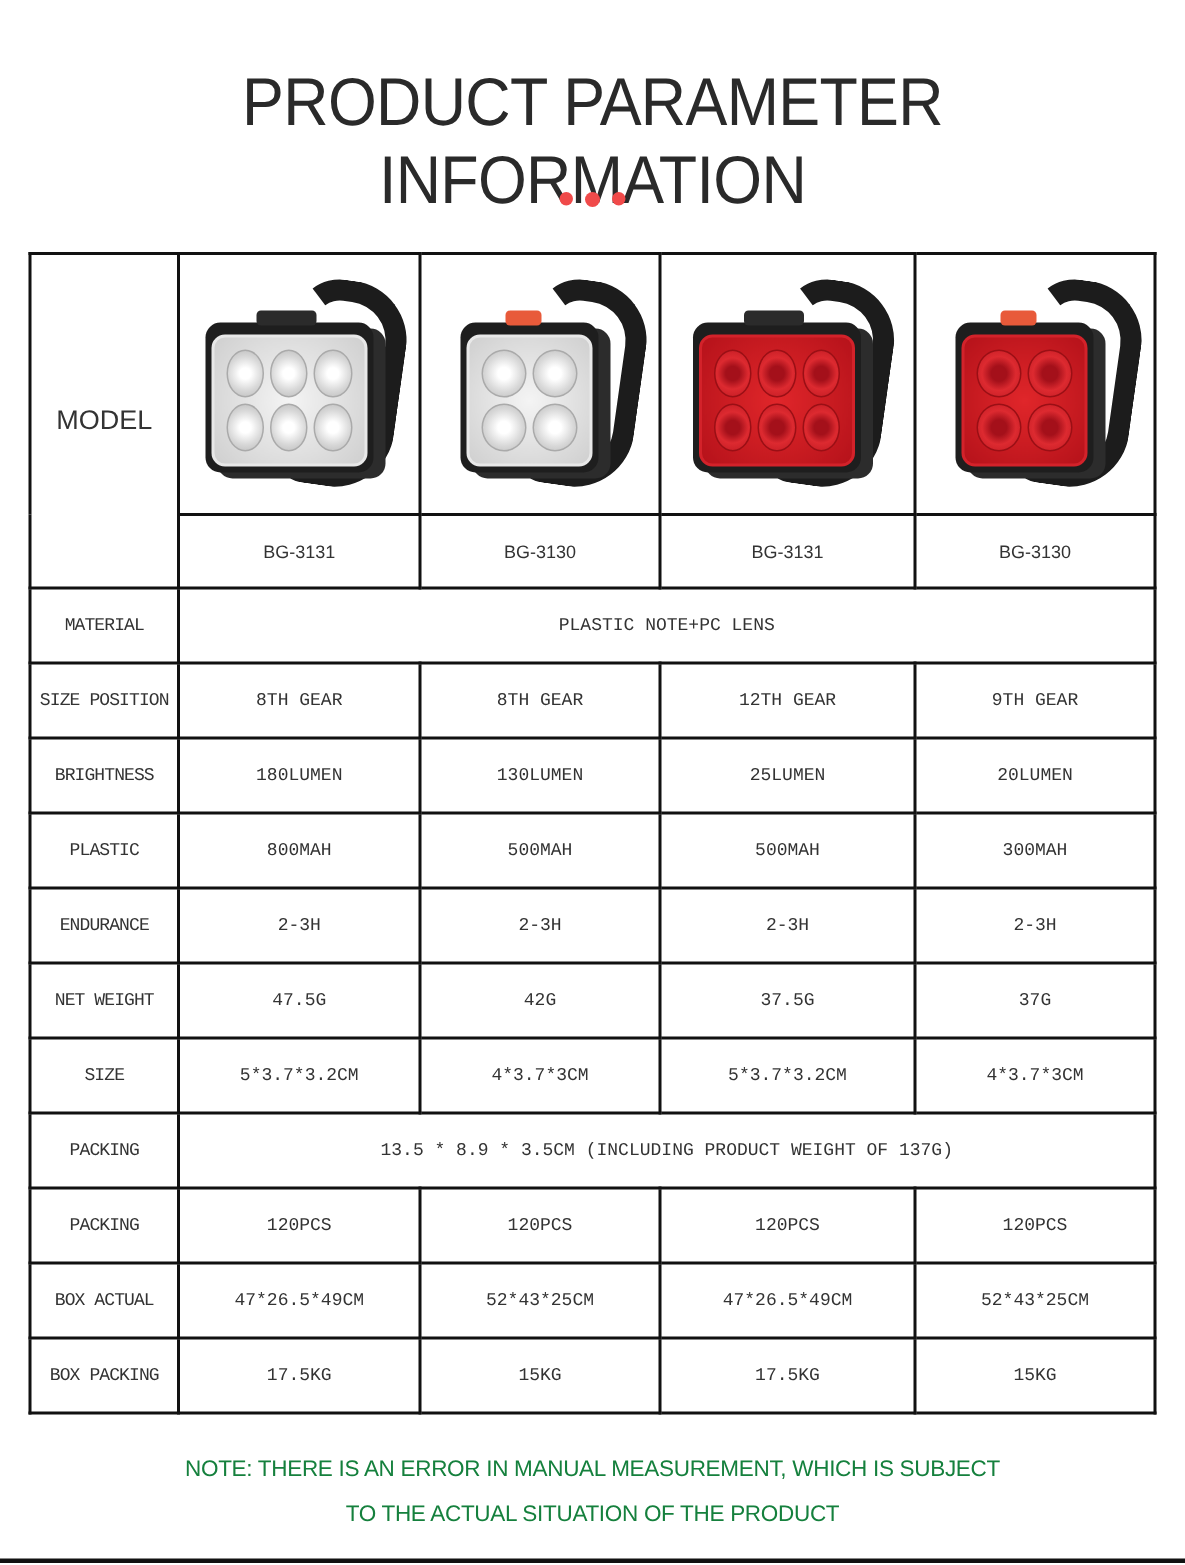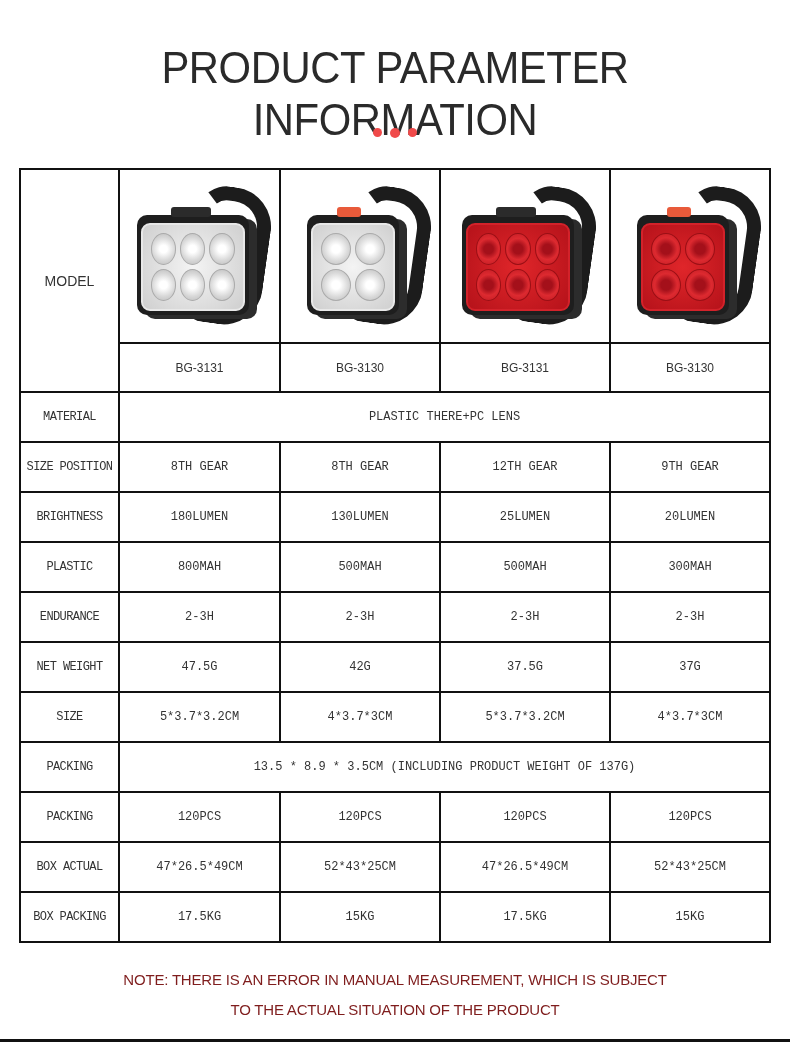--- a/index.html
+++ b/index.html
@@ -10,21 +10,21 @@
            font-family:"Liberation Sans", sans-serif; transform:scaleX(0.93); transform-origin:center; }
   .dots { position:absolute; top:128px; left:0; width:790px; display:flex; justify-content:center; gap:8px; }
   .dot { width:9px; height:9px; border-radius:50%; background:#f04a4a; }
   .dot.mid { width:10px; height:10px; margin-top:-0.5px; }
 
   table.spec { position:absolute; top:168px; left:19px; width:750px; border-collapse:collapse;
                table-layout:fixed; }
   table.spec td { border:2px solid #111; text-align:center; vertical-align:middle; padding:0;
                   font-size:12px; color:#333; }
   td.label { font-size:14px; letter-spacing:-0.6px; color:#333; }
-  td.label.model { font-size:14px; letter-spacing:0; }
+  td.label.model { font-size:18px; letter-spacing:0; }
   tr.imgrow td.img { height:172px; }
   tr.r { height:50px;font-family:Liberation Mono, monospace; }
   tr.modelrow { height:49px; }
 
   .light { position:relative; width:150px; height:150px; margin:0 auto; }
   .strap { position:absolute; right:8px; top:6px; width:48px; height:110px; border:14px solid #1c1c1c;
            border-left-color:transparent; border-radius:30px 40px 40px 20px; transform:rotate(8deg); }
   .body { position:absolute; left:12px; top:34px; width:112px; height:100px; background:#1e1e1e;
           border-radius:10px; box-shadow:8px 4px 0 #2c2c2c; }
   .lens { position:absolute; left:4px; top:8px; width:100px; height:84px; border-radius:9px; }
@@ -35,21 +35,21 @@
   .leds { position:absolute; left:8px; top:8px; right:8px; bottom:8px; display:grid; gap:4px; }
   .leds.six { grid-template-columns:repeat(3,1fr); }
   .leds.four { grid-template-columns:repeat(2,1fr); }
   .led { border-radius:50%; }
   .lens.clear .led { background:radial-gradient(circle, #ffffff 20%, #d8d8d8 60%, #b9b9b9); border:1px solid #aaa; }
   .lens.red .led { background:radial-gradient(circle, #a4101a 25%, #dd2a30 55%, #c01a22); border:1px solid #9a0f15; }
   .narrow .body { width:92px; left:22px; }
   .narrow .lens { width:80px; }
   .narrow .btn { left:30px; }
 
-  .note { position:absolute; left:0; width:790px; text-align:center; font-size:15px; color:#7f1d1d;
+  .note { position:absolute; left:0; width:790px; text-align:center; font-size:15px; color:#15803d;
           letter-spacing:-0.2px; }
   .note1 { top:971px; }
   .note2 { top:1001px; }
   .bottom-rule { position:absolute; left:0; bottom:1px; width:790px; height:3px; background:#111; }
 </style>
 </head>
 <body>
 
 <div class="title">PRODUCT PARAMETER INFORMATION</div>
 <div class="dots">
@@ -139,21 +139,21 @@
     </td>
   </tr>
   <tr class="modelrow">
     <td>BG-3131</td>
     <td>BG-3130</td>
     <td>BG-3131</td>
     <td>BG-3130</td>
   </tr>
   <tr class="r">
     <td class="label">MATERIAL</td>
-    <td colspan="4">PLASTIC THERE+PC LENS</td>
+    <td colspan="4">PLASTIC NOTE+PC LENS</td>
   </tr>
   <tr class="r">
     <td class="label">SIZE POSITION</td>
     <td>8TH GEAR</td>
     <td>8TH GEAR</td>
     <td>12TH GEAR</td>
     <td>9TH GEAR</td>
   </tr>
   <tr class="r">
     <td class="label">BRIGHTNESS</td>

